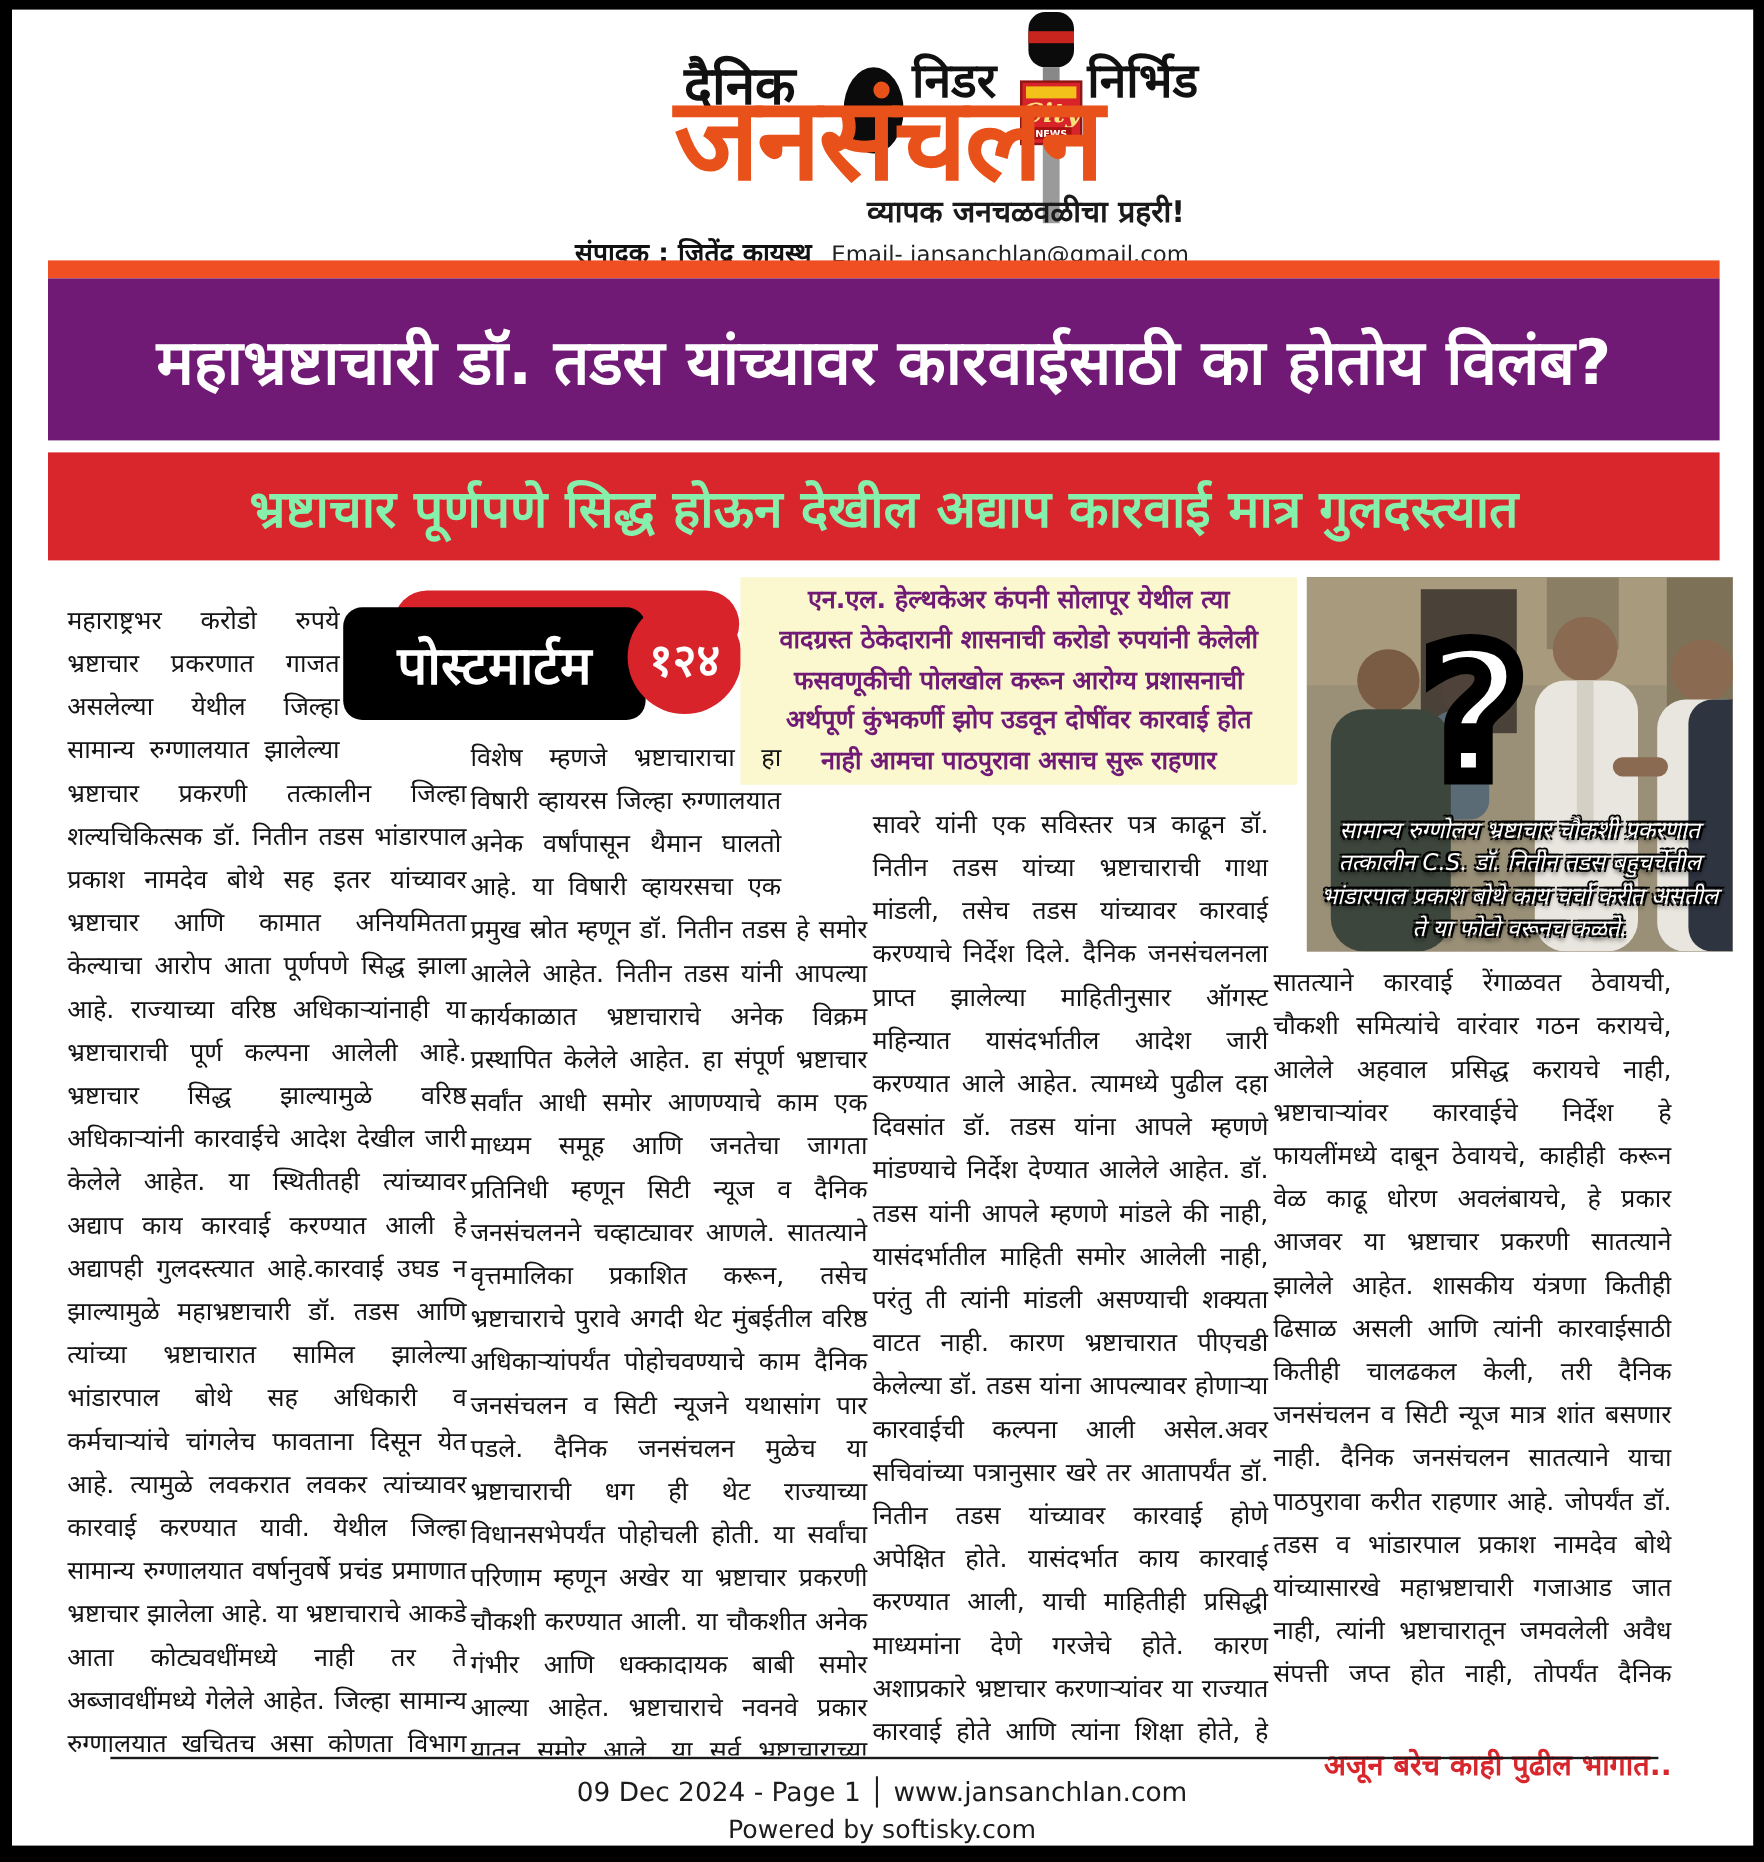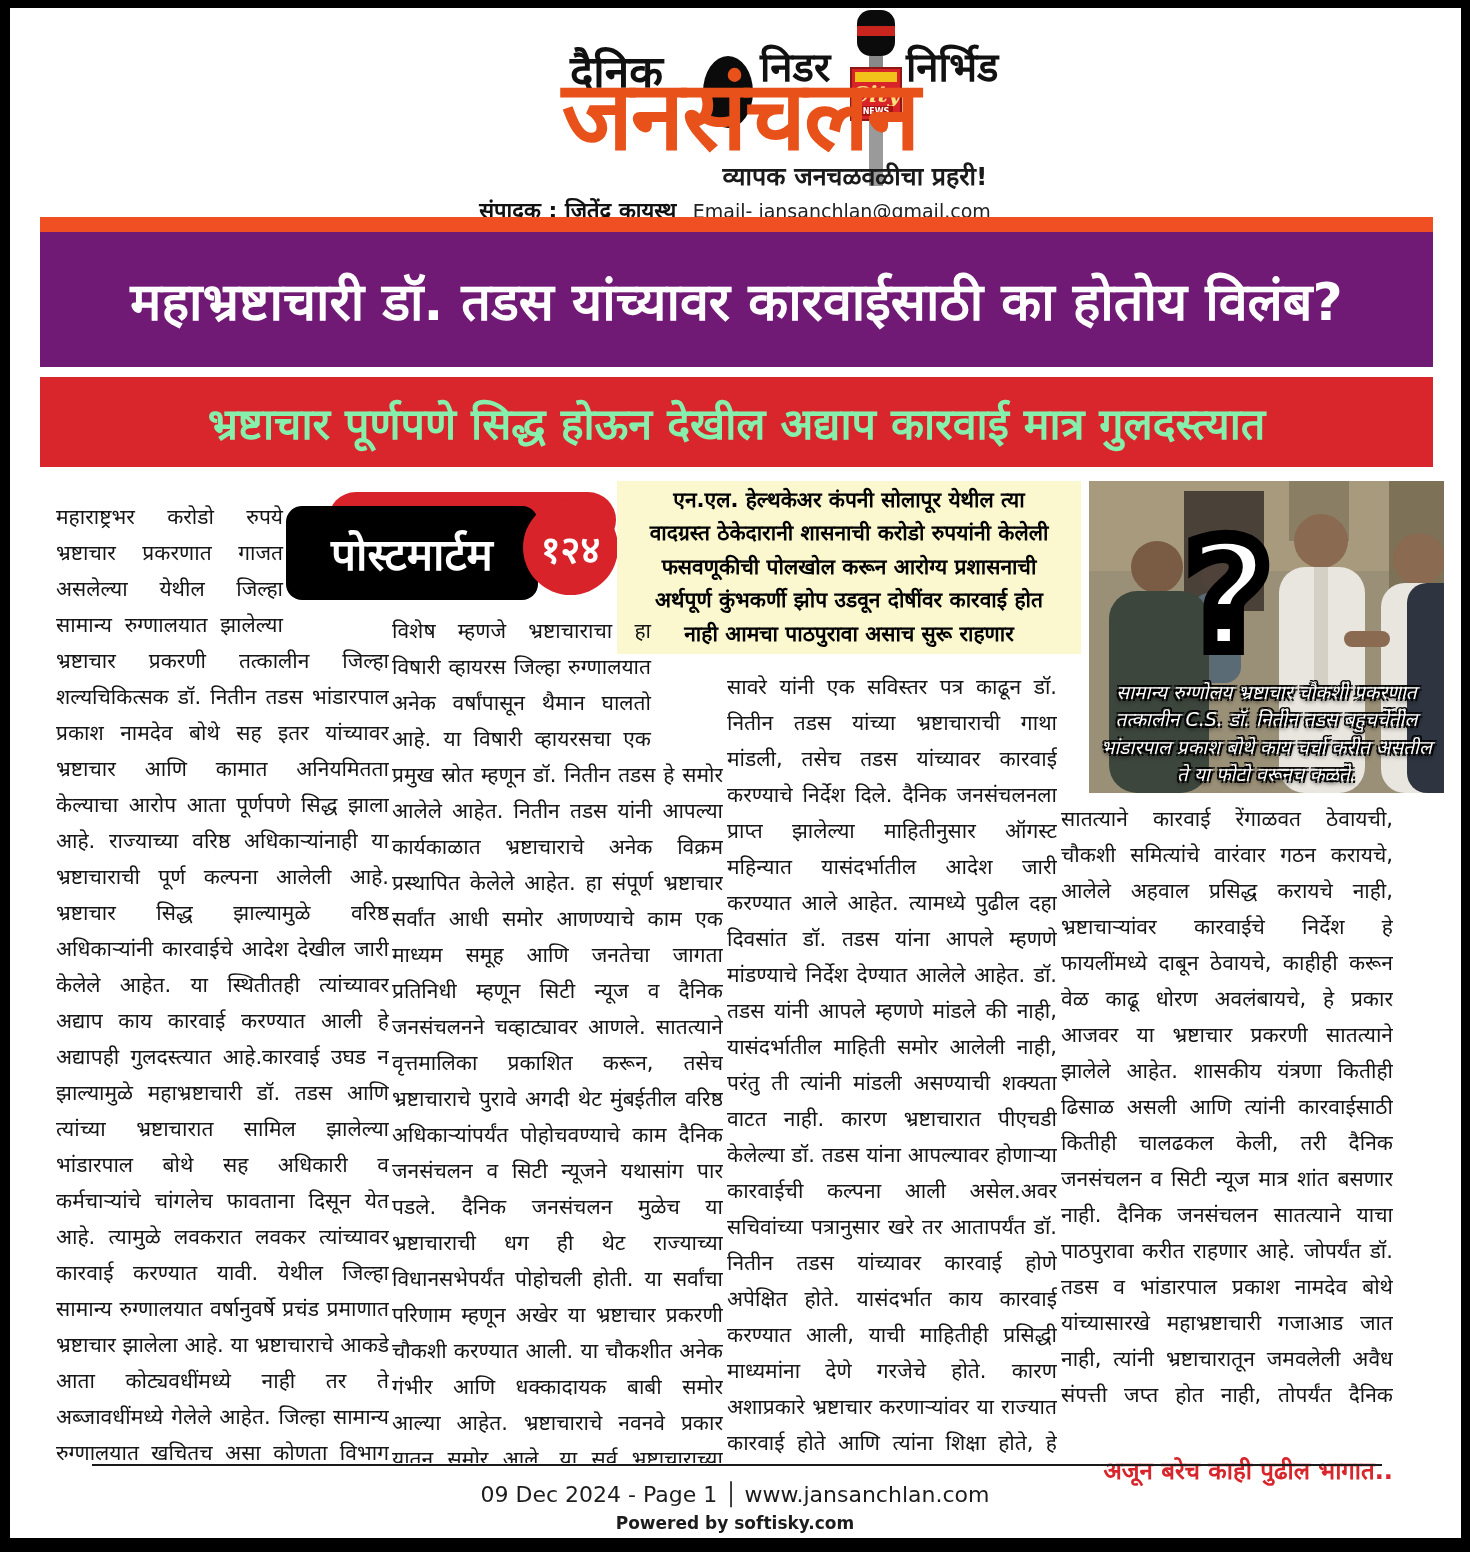--- a/index.html
+++ b/index.html
@@ -56,37 +56,37 @@
   .pm-green{position:absolute;left:0;top:14px;width:252px;height:94px;background:#000000;border-radius:16px;
     display:flex;align-items:center;justify-content:center;}
   .pm-green .txt{color:#fff;font-weight:bold;font-size:44px;}
   .pm-circle{position:absolute;left:237px;top:8px;width:95px;height:95px;background:#d8232a;border-radius:50%;
     display:flex;align-items:center;justify-content:center;}
   .pm-circle .txt{color:#fff;font-weight:bold;font-size:38px;}
 
   
   .ybox{position:absolute;left:617px;top:481px;width:464px;height:173px;background:#fbf8d0;
     display:flex;align-items:center;justify-content:center;text-align:center;
-    font-size:21px;font-weight:bold;color:#000000;line-height:1.6;padding:4px 28px;box-sizing:border-box;}
+    font-size:21px;font-weight:bold;color:#701a75;line-height:1.6;padding:4px 28px;box-sizing:border-box;}
 
   
   .photo{position:absolute;left:1089px;top:481px;width:355px;height:312px;overflow:hidden;background:#8d8471;}
   .photo svg{position:absolute;left:0;top:0;}
   .qmark{position:absolute;left:96px;top:28px;font-size:150px;font-weight:bold;color:#fff;
     -webkit-text-stroke:14px #000;text-shadow:0 0 2px #000;}
   .caption{position:absolute;left:4px;bottom:4px;width:347px;text-align:center;
     color:#fff;font-weight:normal;font-style:italic;font-size:19px;line-height:1.45;
     text-shadow:-2px -2px 0 #000,2px -2px 0 #000,-2px 2px 0 #000,2px 2px 0 #000,0 3px 4px #000;}
 
   .hrule{position:absolute;left:92px;top:1464px;width:1290px;height:2px;background:#1a1a1a;}
 
   
   .footer{position:absolute;left:0;top:1482px;width:1470px;text-align:center;color:#1c1c1c;}
   .footer .l1{font-size:22px;}
-  .footer .l2{font-size:17px;margin-top:6px;font-weight:bold;}
+  .footer .l2{font-size:21px;margin-top:6px;}
 </style>
 </head>
 <body>
 
 <div class="frame-top"></div>
 <div class="frame-left"></div>
 <div class="frame-right"></div>
 <div class="frame-bottom"></div>
 
 <div class="masthead">

